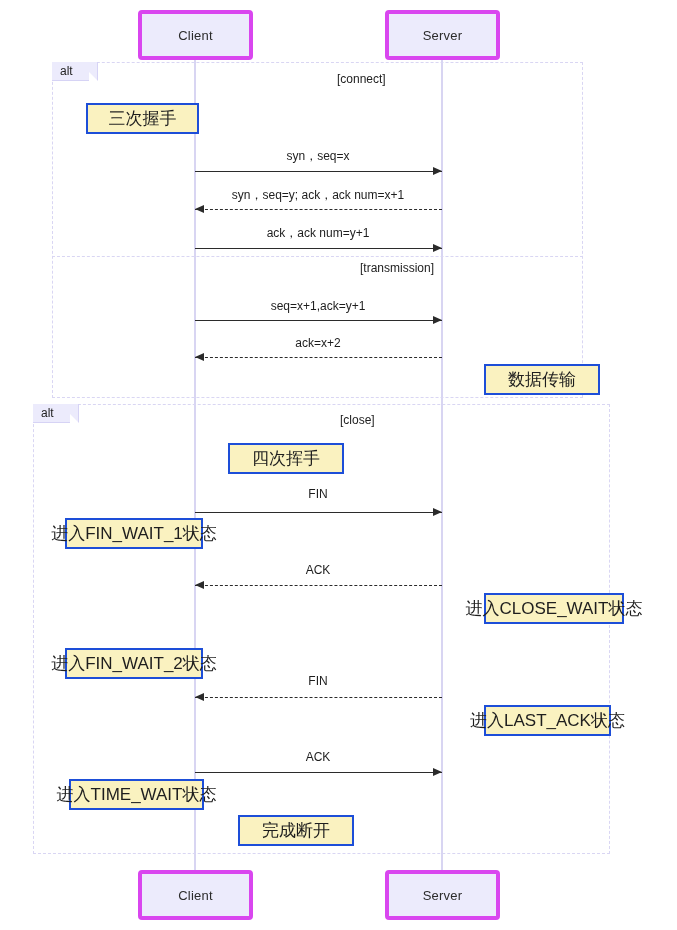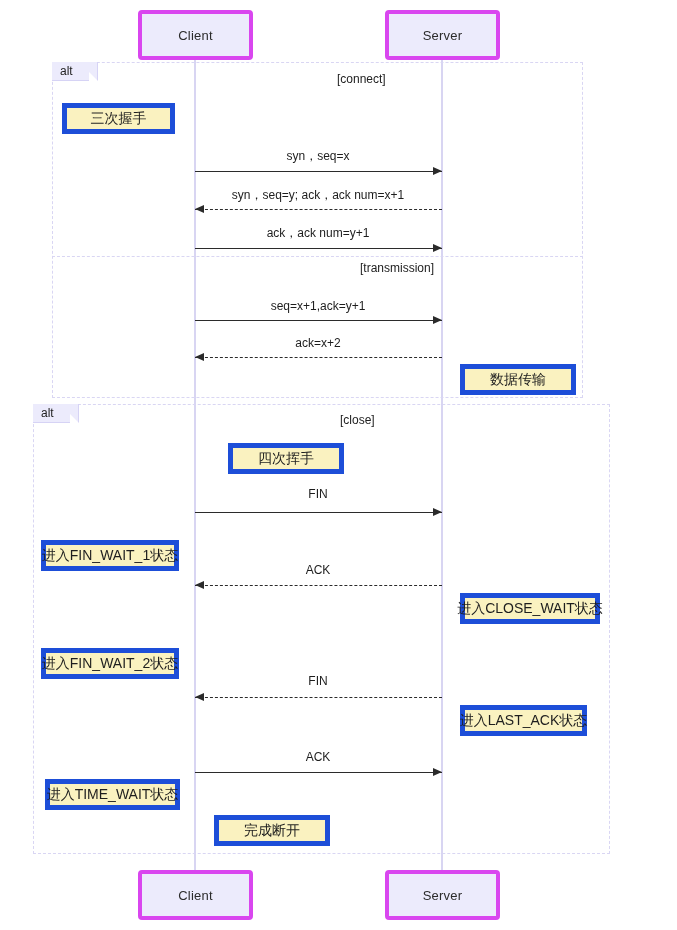--- a/index.html
+++ b/index.html
@@ -75,28 +75,29 @@
     position: absolute;
     font-size: 12px;
     color: #222;
     text-align: right;
     white-space: nowrap;
   }
   .note {
     position: absolute;
     box-sizing: border-box;
     background: #FAF2C0;
-    border: 5px solid #1d4ed8;
+    border: 2px solid #1d4ed8;
     display: flex;
     align-items: center;
     justify-content: center;
-    font-size: 14px;
+    font-size: 17px;
     color: #1e1e1e;
     white-space: nowrap;
     padding: 0 10px;
+    margin-left: 24px;
   }
   .msg-label {
     position: absolute;
     font-size: 12px;
     color: #1d1d1d;
     text-align: center;
     white-space: nowrap;
     transform: translateX(-50%);
   }
   .arrow-line {
@@ -158,22 +159,22 @@
     <div class="arrow-line dashed" style="left: 195px; top: 585px; width: 247px;"></div>
     <div class="arrow-head left" style="top: 581px; left: 195px;"></div>
     <div class="msg-label" style="left: 318px; top: 674px;">FIN</div>
     <div class="arrow-line dashed" style="left: 195px; top: 697px; width: 247px;"></div>
     <div class="arrow-head left" style="top: 693px; left: 195px;"></div>
     <div class="msg-label" style="left: 318px; top: 750px;">ACK</div>
     <div class="arrow-line" style="left: 195px; top: 772px; width: 247px;"></div>
     <div class="arrow-head right" style="top: 768px; left: 433px;"></div>
     <div class="note" style="left: 62px; top: 103px; width: 113px; height: 31px;">三次握手</div>
     <div class="note" style="left: 460px; top: 364px; width: 116px; height: 31px;">数据传输</div>
-    <div class="note" style="left: 228px; top: 443px; width: 116px; height: 31px;">四次挥手</div>
-    <div class="note" style="left: 41px; top: 540px; width: 138px; height: 31px;">进入FIN_WAIT_1状态</div>
+    <div class="note" style="left: 204px; top: 443px; width: 116px; height: 31px;">四次挥手</div>
+    <div class="note" style="left: 41px; top: 518px; width: 138px; height: 31px;">进入FIN_WAIT_1状态</div>
     <div class="note" style="left: 460px; top: 593px; width: 140px; height: 31px;">进入CLOSE_WAIT状态</div>
     <div class="note" style="left: 41px; top: 648px; width: 138px; height: 31px;">进入FIN_WAIT_2状态</div>
     <div class="note" style="left: 460px; top: 705px; width: 127px; height: 31px;">进入LAST_ACK状态</div>
     <div class="note" style="left: 214px; top: 815px; width: 116px; height: 31px;">完成断开</div>
     <div class="note" style="left: 45px; top: 779px; width: 135px; height: 31px;">进入TIME_WAIT状态</div>
     <div class="participant" style="left: 138px; top: 10px; width: 115px; height: 50px;">Client</div>
     <div class="participant" style="left: 138px; top: 870px; width: 115px; height: 50px;">Client</div>
     <div class="participant" style="left: 385px; top: 10px; width: 115px; height: 50px;">Server</div>
     <div class="participant" style="left: 385px; top: 870px; width: 115px; height: 50px;">Server</div>
   </div>

